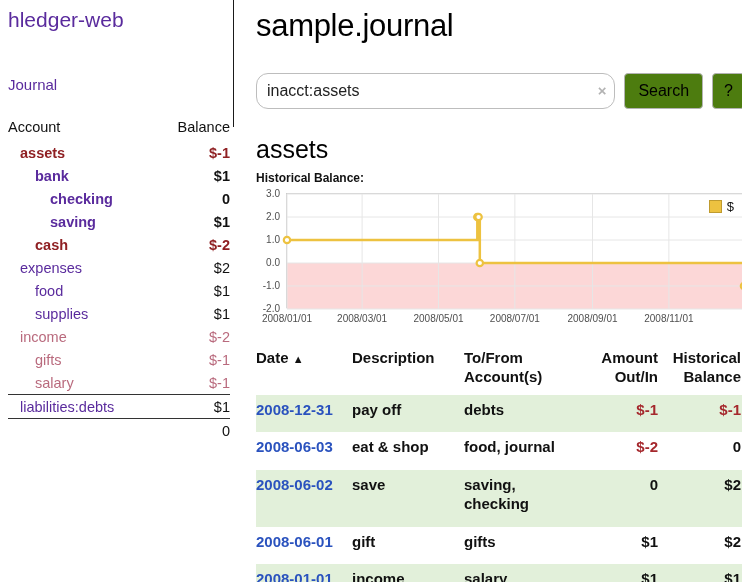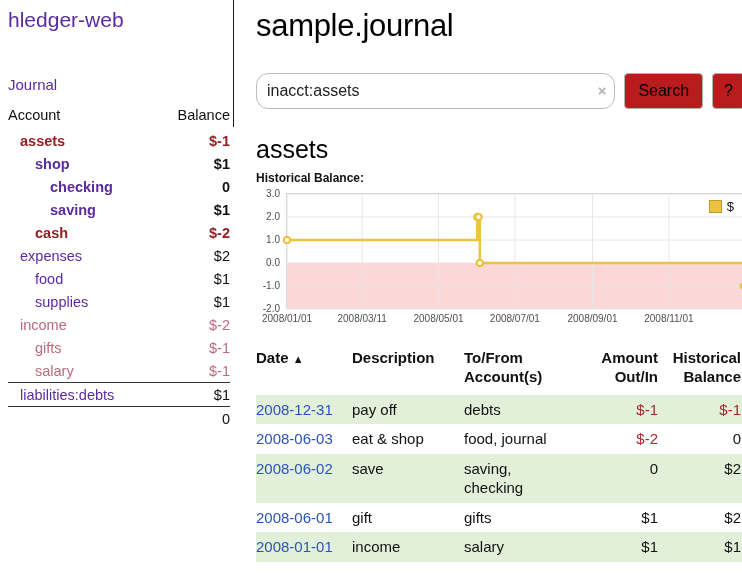--- a/index.html
+++ b/index.html
@@ -15,21 +15,21 @@
   html,body{margin:0;padding:0;}
   body{
     width:742px;height:582px;position:relative;overflow:hidden;
     background:#fff;color:#111;
     font-family:"Liberation Sans","DejaVu Sans",sans-serif;
   }
   
   .sidebar{position:absolute;left:8px;top:8px;width:222px;}
   .app-title{display:block;color:var(--purple);text-decoration:none;font-size:21px;}
   .journal-link{display:block;margin-top:44px;color:var(--purple);text-decoration:none;font-size:15px;}
-  .acct-table{width:100%;border-collapse:collapse;margin-top:12px;font-size:14.5px;}
+  .acct-table{width:100%;border-collapse:collapse;margin-top:24px;font-size:14.5px;}
   .acct-table th{font-weight:400;text-align:left;padding:2px 0 6px;}
   .acct-table th.bal-h{text-align:right;}
   .acct-table td{padding:3.5px 0;}
   .acct-table td.bal{text-align:right;white-space:nowrap;}
   a.acct{text-decoration:none;color:var(--purple);cursor:pointer;}
   td.lvl1{padding-left:12px;}
   td.lvl2{padding-left:27px;}
   td.lvl3{padding-left:42px;}
   .bold{font-weight:700;}
   .red{color:var(--boldred);}
@@ -41,41 +41,41 @@
   
   .main{position:absolute;left:256px;top:0;width:489px;}
   h1.page-title{font-size:31px;font-weight:400;margin:8px 0 0;letter-spacing:-0.3px;color:#000;}
   .searchrow{display:flex;gap:9px;margin-top:29px;align-items:stretch;}
   .searchbox{position:relative;flex:1;}
   .searchbox input{
     width:100%;height:36px;border:1px solid #bdbdbd;border-radius:12px;
     font-size:16px;padding:0 44px 0 10px;color:#222;font-family:inherit;outline:none;
   }
   .searchbox .clear{position:absolute;right:9px;top:10px;color:#b3b3b3;font-size:15px;font-weight:700;line-height:1;cursor:pointer;}
-  .btn{height:36px;border:1px solid #b3b3b3;border-radius:4px;background:#b91c1c;
+  .btn{height:36px;border:1px solid #b3b3b3;border-radius:4px;background:#4d7c0f;
     font-size:16px;color:#000;padding:0 13px;font-family:inherit;cursor:pointer;}
   .btn.help{padding:0 11px;}
   h2.acct-heading{font-size:25px;font-weight:400;margin:26px 0 0;color:#000;}
   .chart-label{font-weight:700;font-size:12px;margin-top:7px;}
   .chart-area{margin-top:8px;}
   .chart-flex{display:flex;}
   .yaxis{position:relative;width:30px;height:117px;font-size:10px;color:#4f4f4f;}
   .ylab{position:absolute;right:6px;}
   .plot{position:relative;width:457px;height:115px;border:1px solid #ccc;background:#fff;}
   .plot svg{display:block;overflow:visible;}
   .legend{position:absolute;top:4px;right:5px;display:flex;align-items:center;gap:5px;
     font-size:13px;background:rgba(255,255,255,0.75);padding:1px 3px;}
   .swatch{width:13px;height:13px;background:var(--gold);border:1px solid #bf9b2f;display:inline-block;}
   .xaxis{position:relative;height:14px;margin-left:31px;width:457px;font-size:10px;color:#4f4f4f;margin-top:3px;}
   .xlab{position:absolute;top:0;transform:translateX(-50%);white-space:nowrap;text-align:center;}
   
   .register{width:100%;border-collapse:collapse;margin-top:20px;font-size:15px;table-layout:fixed;}
   .register th{text-align:left;vertical-align:top;font-weight:700;padding:2px 4px 8px 0;line-height:1.25;}
   .register th.num,.register td.num{text-align:right;}
-  .register td{padding:5px 4px 5px 0;vertical-align:top;line-height:1.3;}
+  .register td{padding:5px 4px 13px 0;vertical-align:top;line-height:1.3;font-weight:bold;}
   .register tbody tr:nth-child(odd){background:var(--rowgreen);}
   .register a.date{color:var(--blue);text-decoration:none;cursor:pointer;}
   .register .neg{color:var(--negred);}
   .register td.accts{white-space:pre-line;}
   .sort{font-size:11px;}
 </style>
 </head>
 <body>
 
 <div class="divider"></div>
@@ -90,21 +90,21 @@
         <th>Account</th>
         <th class="bal-h">Balance</th>
       </tr>
     </thead>
     <tbody>
       <tr>
         <td class="lvl1"><a href="#" class="acct bold red">assets</a></td>
         <td class="bal bold red">$-1</td>
       </tr>
       <tr>
-        <td class="lvl2"><a href="#" class="acct bold">shop</a></td>
+        <td class="lvl2"><a href="#" class="acct bold">bank</a></td>
         <td class="bal bold">$1</td>
       </tr>
       <tr>
         <td class="lvl3"><a href="#" class="acct bold">checking</a></td>
         <td class="bal bold">0</td>
       </tr>
       <tr>
         <td class="lvl3"><a href="#" class="acct bold">saving</a></td>
         <td class="bal bold">$1</td>
       </tr>
@@ -197,21 +197,21 @@
             <circle cx="457" cy="92" r="3.2" fill="#ffffff" stroke="#edc240" stroke-width="2.2"></circle>
           </svg>
         <div class="legend">
           <span class="swatch"></span>
           <span>$</span>
         </div>
       </div>
     </div>
     <div class="xaxis" id="x-ticks">
         <div class="xlab" style="left: 0px;">2008/01/01</div>
-        <div class="xlab" style="left: 75.1233px;">2008/03/11</div>
+        <div class="xlab" style="left: 75.1233px;">2008/03/01</div>
         <div class="xlab" style="left: 151.499px;">2008/05/01</div>
         <div class="xlab" style="left: 227.874px;">2008/07/01</div>
         <div class="xlab" style="left: 305.501px;">2008/09/01</div>
         <div class="xlab" style="left: 381.877px;">2008/11/01</div>
       </div>
   </div>
 
   <table class="register">
     <colgroup>
       <col style="width:96px">

